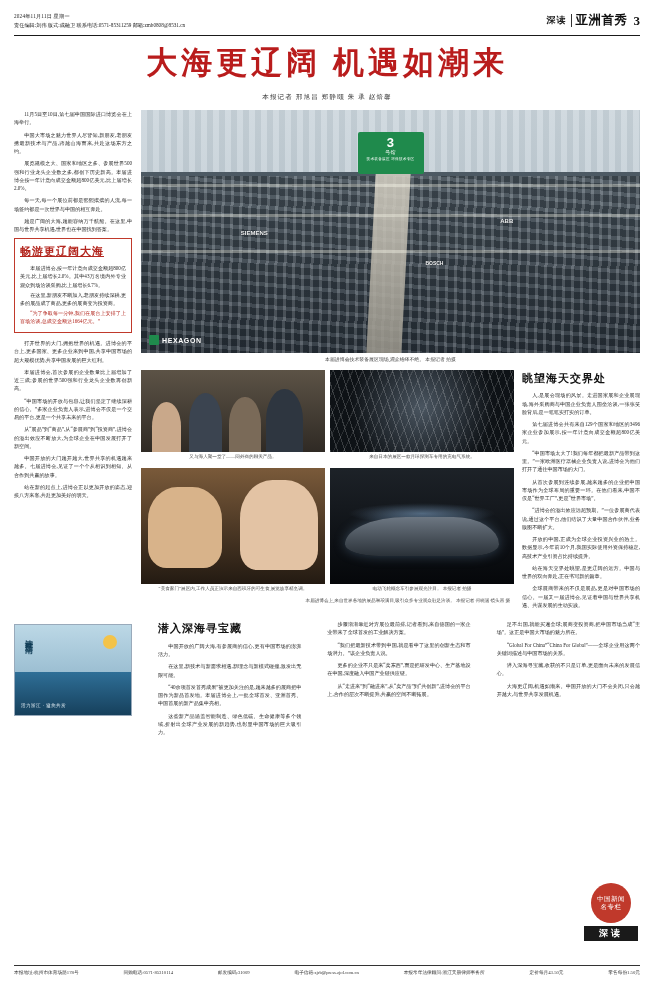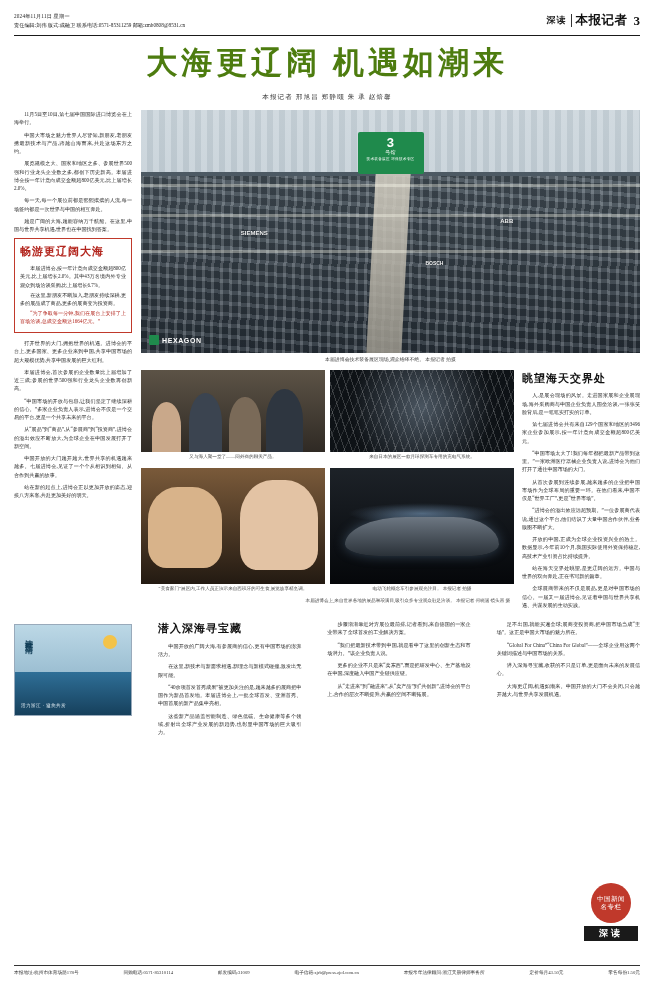--- a/index.html
+++ b/index.html
@@ -31,21 +31,21 @@
   .mr-title { font-size: 12.5px; font-weight: 700; letter-spacing: .5px; color:#111; }
   .mr-page { font-size: 13px; font-weight:700; color:#111; margin-left:2px; }
 
   
   .kicker {
     text-align:center; font-size: 11.5px; margin-top: 12px; color:#111;
     letter-spacing: .4px;
   }
   .headline {
     text-align:center; font-size: 31px; font-weight:700; letter-spacing: 4px;
-    margin-top: 6px; color:#4d7c0f;
+    margin-top: 6px; color:#b91c1c;
     font-family: "Liberation Serif", serif;
   }
   .byline {
     text-align:center; font-size: 6.5px; margin-top: 9px; color:#333;
     letter-spacing: 1.2px; padding-bottom: 6px;
   }
 
   
   .body-grid {
     display: grid;
@@ -58,21 +58,21 @@
   .col-left { font-size: 5.1px; line-height: 1.62; color:#2a2a2a; text-align: justify; }
   .col-left p { margin: 0 0 4px 0; text-indent: 2em; }
 
   .boxed {
     border: 1.2px solid #c0392b;
     padding: 4px 5px 5px 5px;
     margin: 5px 0 6px 0;
   }
   .boxed h3 {
     margin: 0 0 3px 0; font-size: 11px; font-weight:700; color:#b3261e;
-    letter-spacing: 1px; text-align:left;
+    letter-spacing: 1px; text-align:left;text-decoration:underline;
   }
   .boxed p { text-indent: 2em; margin: 0 0 2px 0; font-size:5.1px; line-height:1.6; color:#2a2a2a;}
   .boxed p.hl { color:#b3261e; }
 
   
   .col-right { display:flex; flex-direction: column; }
 
   
   .hero {
     position: relative; width: 100%; height: 243px; overflow:hidden;
@@ -226,21 +226,21 @@
 <div class="page">
 
   <div class="masthead">
     <div class="masthead-left">
       <div class="l1">2024年11月11日 星期一</div>
       <div class="l2">责任编辑:刘伟  版式:成融卫  联系电话:0571-85311259  邮箱:zmb0808@8531.cn</div>
     </div>
     <div class="masthead-right">
       <div class="mr-label">深读</div>
       <div class="mr-div"></div>
-      <div class="mr-title">本报记者</div>
+      <div class="mr-title">亚洲首秀</div>
       <div class="mr-page">3</div>
     </div>
   </div>
 
   <div class="headline">大海更辽阔 机遇如潮来</div>
   <div class="byline">本报记者  邢旭昌  郑静颐  朱 承  赵焙馨</div>
 
   <div class="body-grid">
 
     <div class="col-left">

